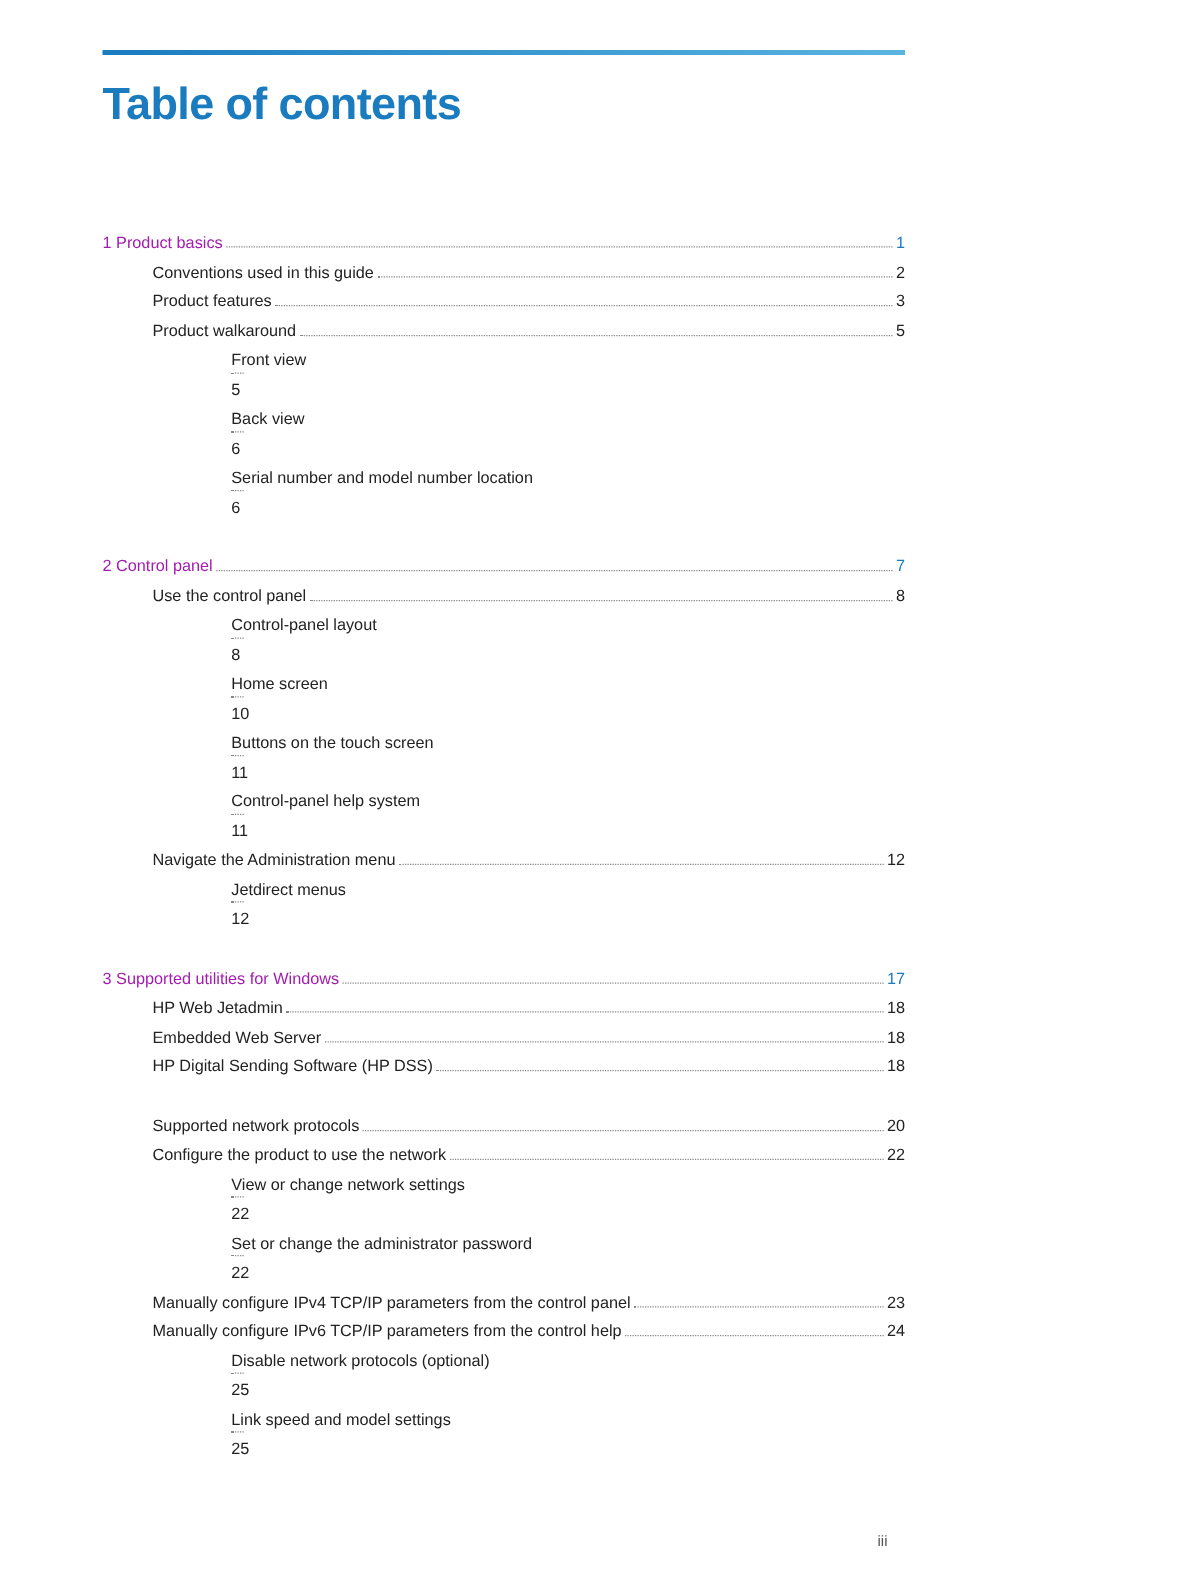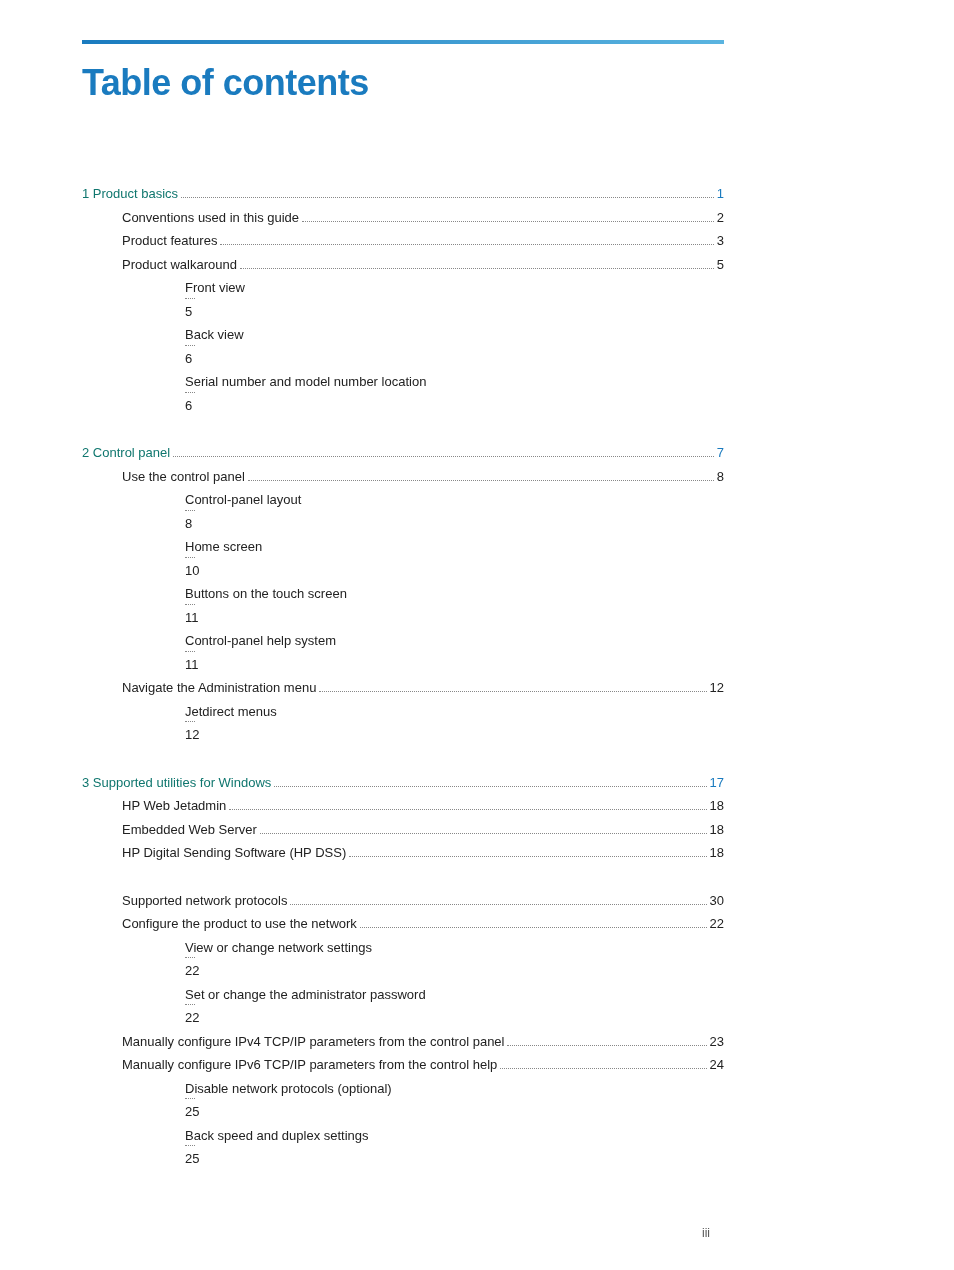--- a/index.html
+++ b/index.html
@@ -67,21 +67,21 @@
       white-space: nowrap;
       flex-shrink: 0;
     }
 
     .toc-chapter {
       font-weight: normal;
       color: #1a7bbf;
     }
 
     .toc-chapter .toc-entry-text {
-      color: #0f766e;
+      color: #a21caf;
     }
 
     .toc-chapter .toc-entry-page {
       color: #1a7bbf;
     }
 
     .indent-1 {
       padding-left: 40px;
     }
 
@@ -205,21 +205,21 @@
         <div class="toc-entry indent-1">
           <span class="toc-entry-text">HP Digital Sending Software (HP DSS) </span>
           <span class="toc-entry-dots"></span>
           <span class="toc-entry-page">18</span>
         </div>
       </div>
       <div class="toc-section">
         <div class="toc-entry indent-1">
           <span class="toc-entry-text">Supported network protocols </span>
           <span class="toc-entry-dots"></span>
-          <span class="toc-entry-page">30</span>
+          <span class="toc-entry-page">20</span>
         </div>
         <div class="toc-entry indent-1">
           <span class="toc-entry-text">Configure the product to use the network </span>
           <span class="toc-entry-dots"></span>
           <span class="toc-entry-page">22</span>
         </div>
         <div class="toc-entry indent-2">
           <span class="toc-entry-text">View or change network settings </span>
           <span class="toc-entry-dots"></span>
           <span class="toc-entry-page">22</span>
@@ -238,21 +238,21 @@
           <span class="toc-entry-text">Manually configure IPv6 TCP/IP parameters from the control help </span>
           <span class="toc-entry-dots"></span>
           <span class="toc-entry-page">24</span>
         </div>
         <div class="toc-entry indent-2">
           <span class="toc-entry-text">Disable network protocols (optional) </span>
           <span class="toc-entry-dots"></span>
           <span class="toc-entry-page">25</span>
         </div>
         <div class="toc-entry indent-2">
-          <span class="toc-entry-text">Back speed and duplex settings </span>
+          <span class="toc-entry-text">Link speed and model settings </span>
           <span class="toc-entry-dots"></span>
           <span class="toc-entry-page">25</span>
         </div>
       </div>
     </div>
 
   <div class="page-footer">iii</div>
 </div>
 
 </body></html>

